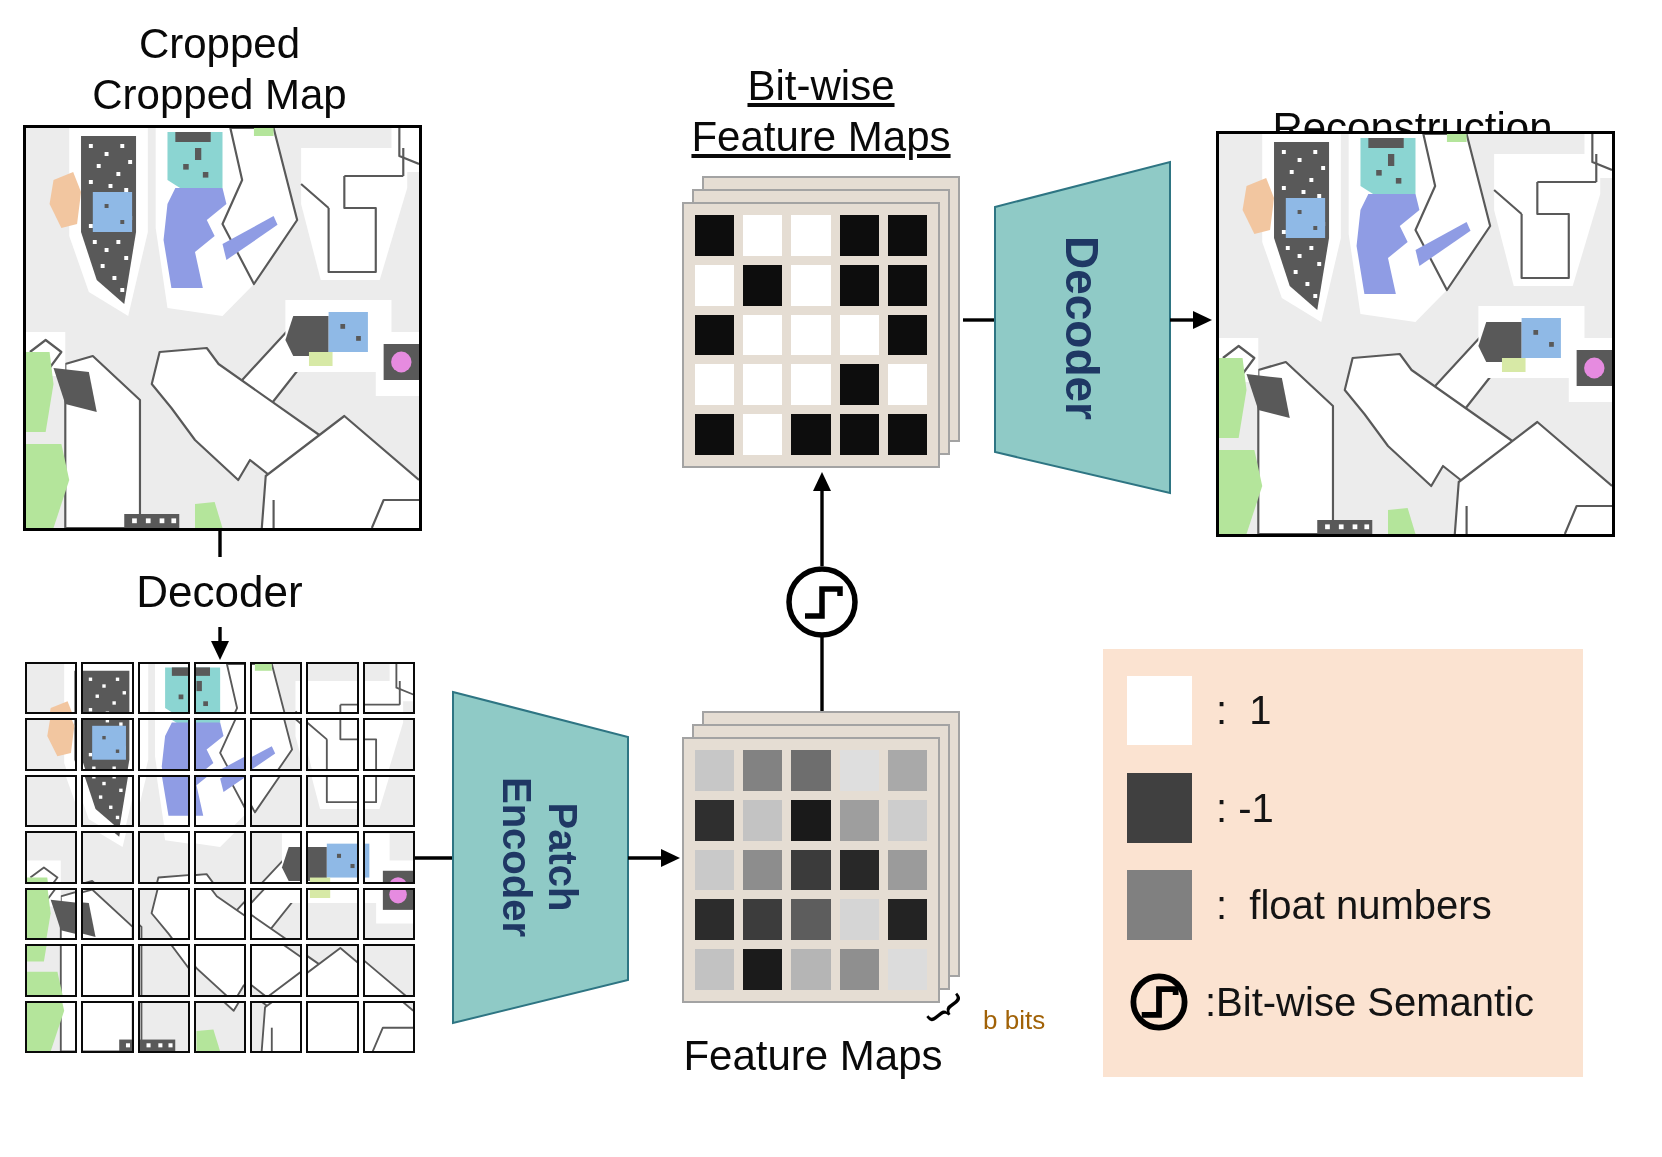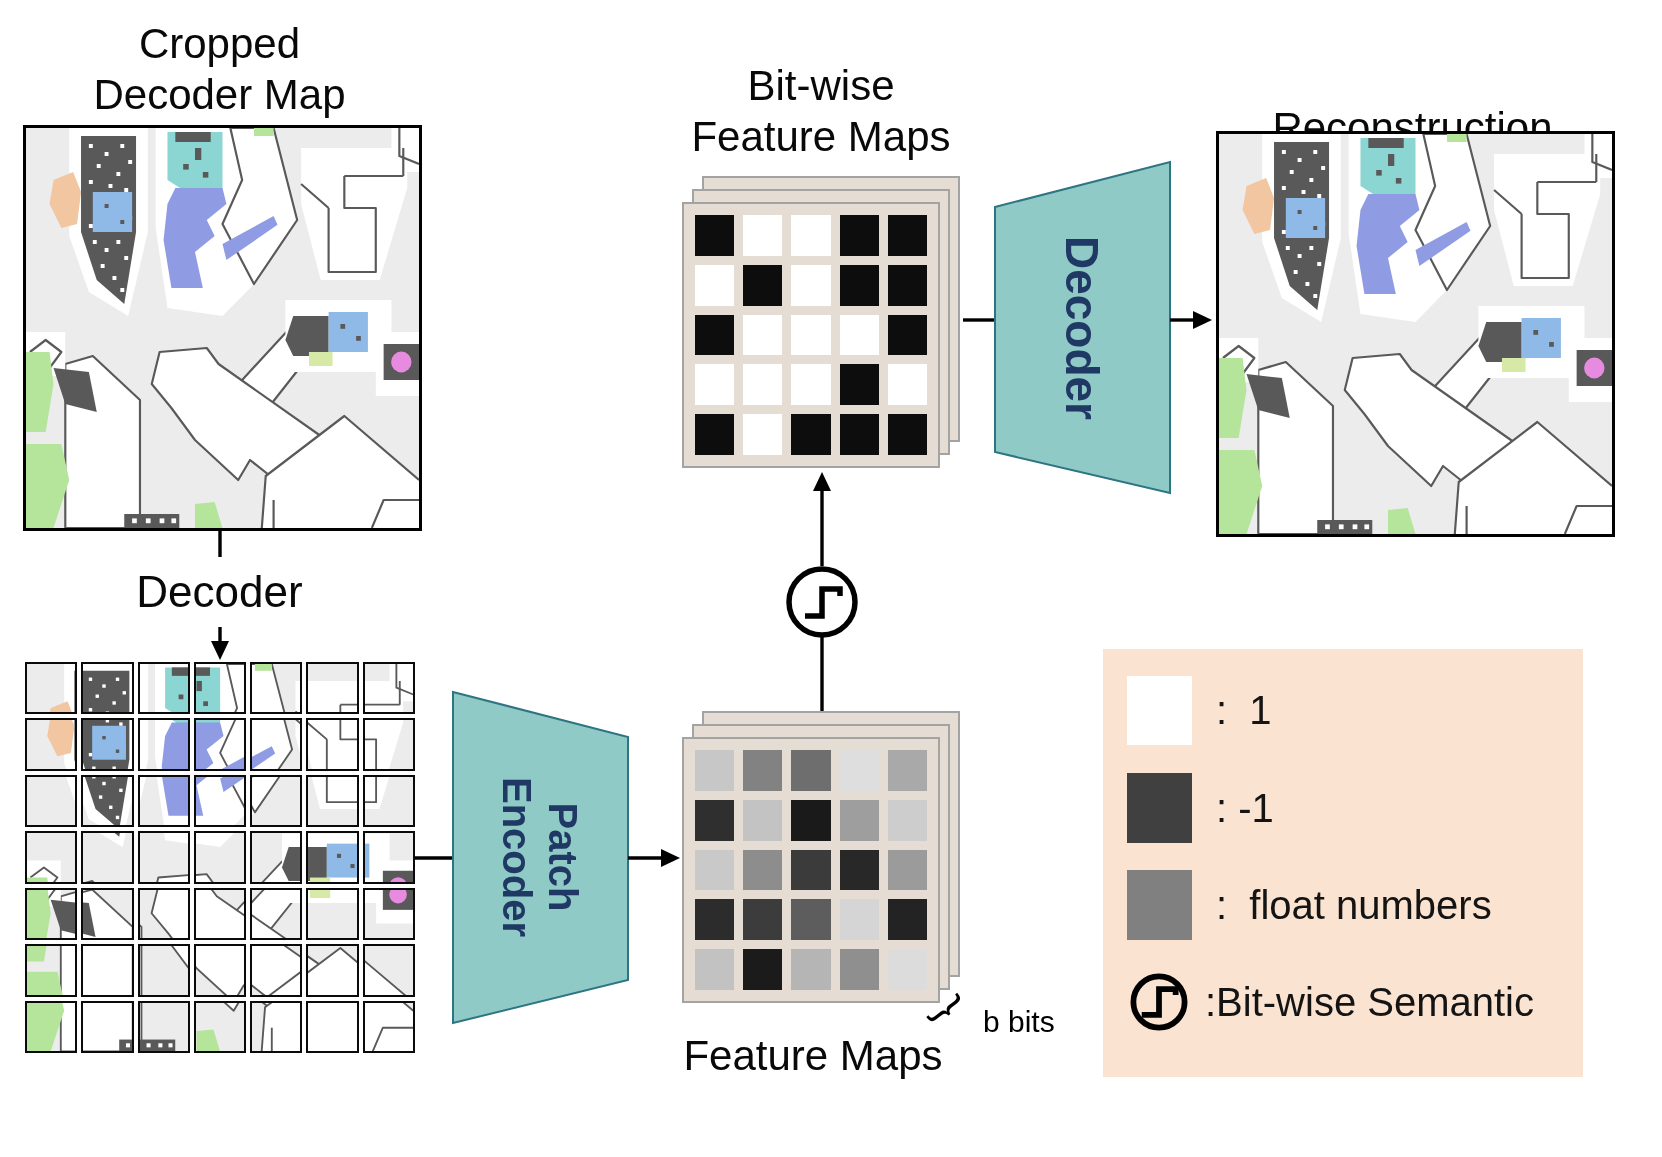--- a/index.html
+++ b/index.html
@@ -33,21 +33,21 @@
   
   .blocklabel{position:absolute;z-index:3;display:flex;flex-direction:column;align-items:center;
     justify-content:center;text-align:center;color:var(--navy-text,#1F3864);font-weight:bold;}
   .blocklabel span{display:block;}
   
   #legend{position:absolute;left:1103px;top:649px;width:480px;height:428px;
     background:var(--legend-bg,#FBE3D1);z-index:2;box-sizing:border-box;padding:27px 0 0 24px;}
   .lrow{display:flex;align-items:center;}
   .lswatch{width:65px;height:70px;flex:0 0 65px;}
   .llabel{margin-left:24px;font-size:40px;color:#141414;white-space:pre;}
-  .bbits{position:absolute;left:983px;top:1005px;font-size:30px;color:#000000;z-index:2;}
+  .bbits{position:absolute;left:983px;top:1005px;font-size:26px;color:#a16207;z-index:2;}
   .brace{position:absolute;left:941px;top:984px;font-size:42px;color:#000;z-index:2;
     transform:rotate(52deg);}
   
   .m-bg{fill:var(--map-bg,#ECECEC);}
   .m-white{fill:var(--map-white,#FFFFFF);}
   .m-outlined{stroke:var(--map-wall,#595959);stroke-width:0.55;stroke-linejoin:round;}
   .m-line{fill:none;stroke:var(--map-wall,#595959);stroke-width:0.55;stroke-linejoin:round;}
   .m-wall{fill:var(--map-wall,#595959);}
   .m-cyan{fill:var(--map-cyan,#8BD5D2);}
   .m-peri{fill:var(--map-periwinkle,#8F9CE4);}
@@ -175,24 +175,24 @@
     <polygon class="connhead" points="822,472 813,491 831,491"></polygon>
 
     <path class="conn" d="M963,320 H994"></path>
 
     <path class="conn" d="M1170,320 H1195"></path>
     <polygon class="connhead" points="1212,320 1193,311 1193,329"></polygon>
   </svg>
 
   <div class="title" style="left:23px;top:18px;width:393px;">
     <span>Cropped</span>
-    <span>Decoder Map</span>
+    <span>Cropped Map</span>
   </div>
   <div class="title" style="left:23px;top:566px;width:393px;font-size:44px;">Decoder</div>
-  <div class="title" style="left:640px;top:60px;width:362px;">
+  <div class="title" style="left:640px;top:60px;width:362px;text-decoration:underline;">
     <span>Bit-wise</span>
     <span>Feature Maps</span>
   </div>
   <div class="title" style="left:1216px;top:66px;width:393px;margin-top:36px;">Reconstruction</div>
   <div class="title" style="left:632px;top:1030px;width:362px;">
     <span>Feature Maps</span>
   </div>
 
   <div class="mapbox" style="left:23px;top:125px;width:393px;height:400px;">
     <svg viewBox="0 0 100 100" preserveAspectRatio="none">

